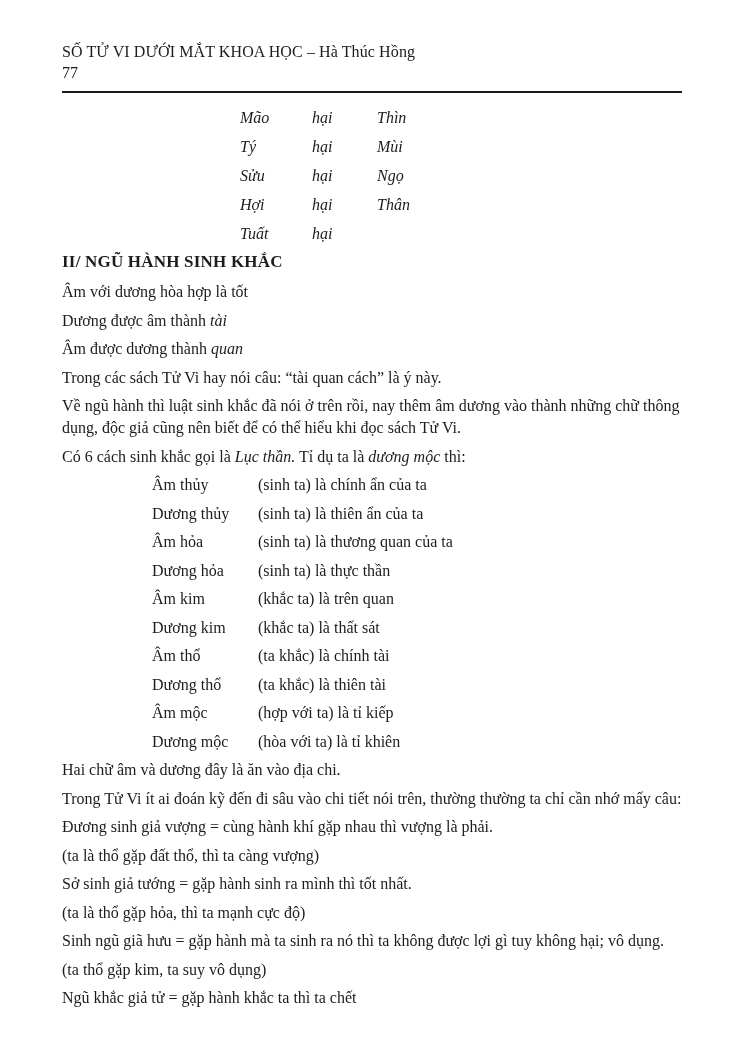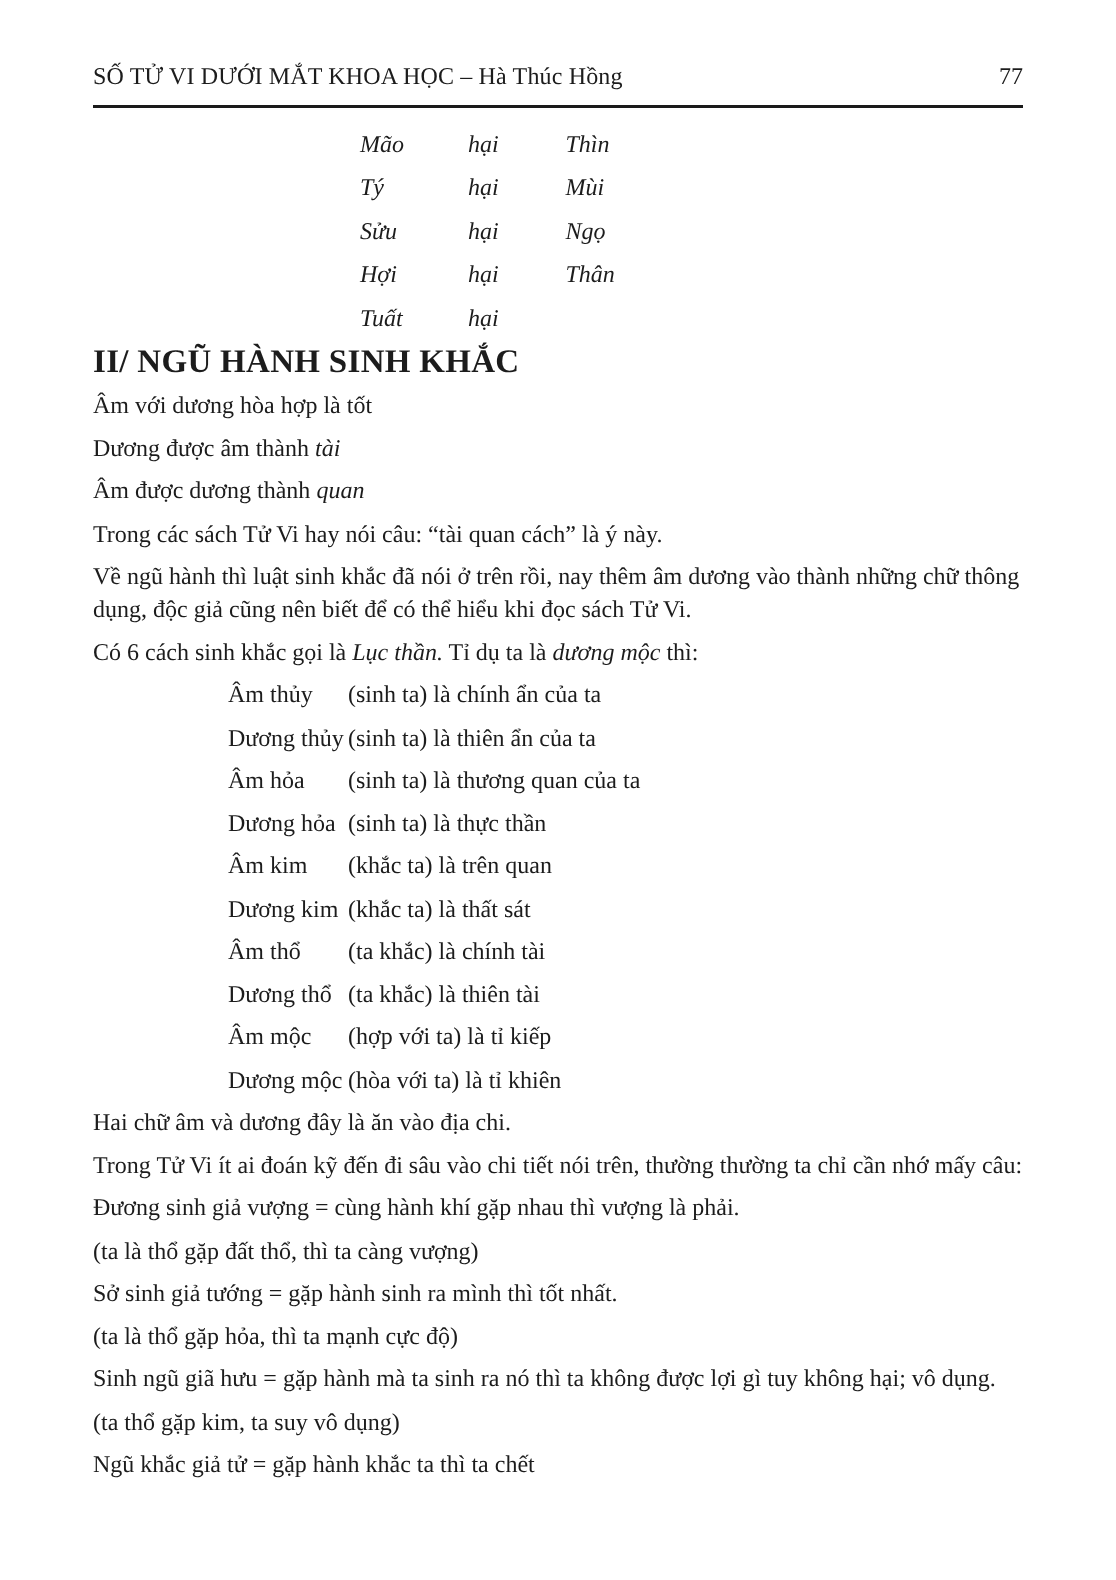--- a/index.html
+++ b/index.html
@@ -12,50 +12,52 @@
     overflow: hidden;
   }
   .page { padding: 41px 50px 0 62px; }
 
   .page-header {
     display: flex; justify-content: space-between; align-items: baseline;
     line-height: 21px;
     padding-bottom: 8px;
     border-bottom: 2px solid #1a1a1a;
     width: 620px;
+    flex-direction: column;
   }
   .book-title { white-space: nowrap; letter-spacing: 0.1px; }
   .page-number { padding-right: 0px; }
 
   .hai-table { margin: 10px 0 0 178px; }
   .hai-row {
     display: grid; grid-template-columns: 72px 65px auto;
     height: 29px; align-items: center; line-height: 22px; font-style: italic;
   }
 
   .section-heading {
-    font-size: 22px; font-weight: bold;
+    font-size: 17px; font-weight: bold;
     line-height: 24px;
     margin: 2px 0 7px 0;
     letter-spacing: 0.2px;
     white-space: nowrap;
   }
 
   p.doc-line {
     margin: 0 0 6.5px 0;
     line-height: 22px;
     white-space: nowrap;
     font-family: Liberation Serif, serif;
   }
 
   .luc-than-list { margin: 0 0 0 90px; }
   .lt-row {
     display: grid; grid-template-columns: 80px auto;
     line-height: 22px; margin-bottom: 6.5px;
     white-space: nowrap;
+    gap: 26px;
   }
 </style>
 </head>
 <body>
 
 <div class="page">
 
   <div class="page-header">
     <span class="book-title">SỐ TỬ VI DƯỚI MẮT KHOA HỌC – Hà Thúc Hồng</span>
     <span class="page-number">77</span>

